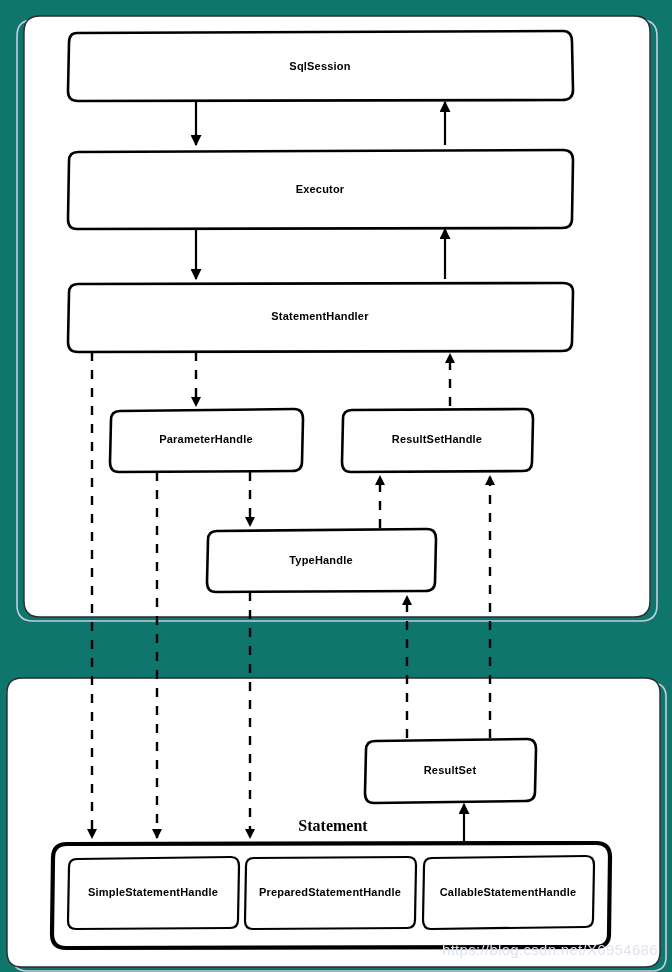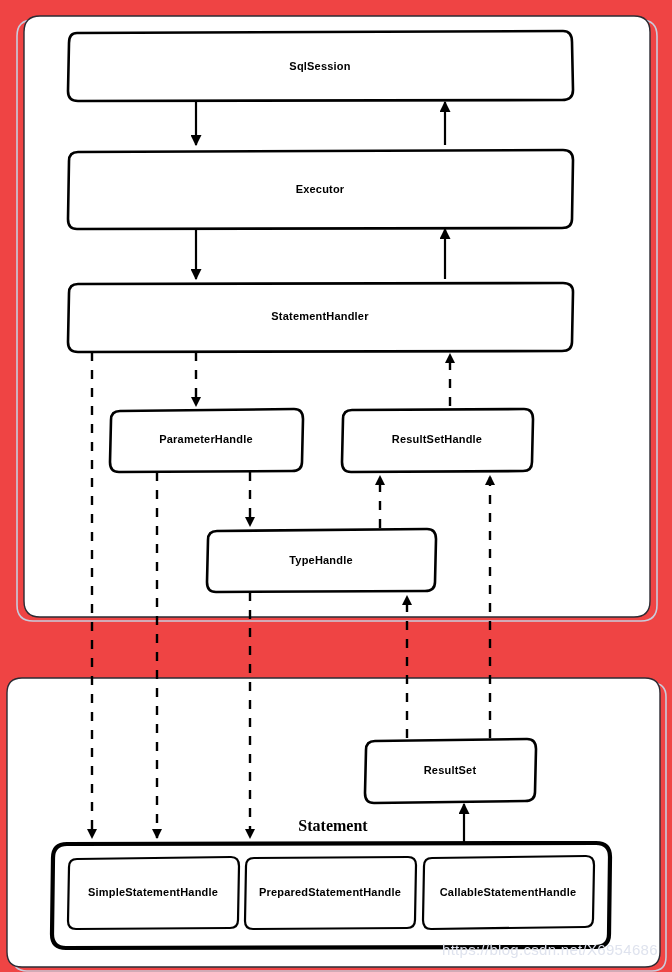--- a/index.html
+++ b/index.html
@@ -4,21 +4,21 @@
 <style>
   html, body {
     margin: 0;
     padding: 0;
     background: #ffffff;
   }
   #canvas {
     position: relative;
     width: 672px;
     height: 972px;
-    background: #ef4444;
+    background: #0f766e;
     overflow: hidden;
     font-family: "Liberation Sans", sans-serif;
   }
   #canvas svg {
     position: absolute;
     top: 0;
     left: 0;
   }
   .node-label {
     font-family: "Liberation Sans", sans-serif;

